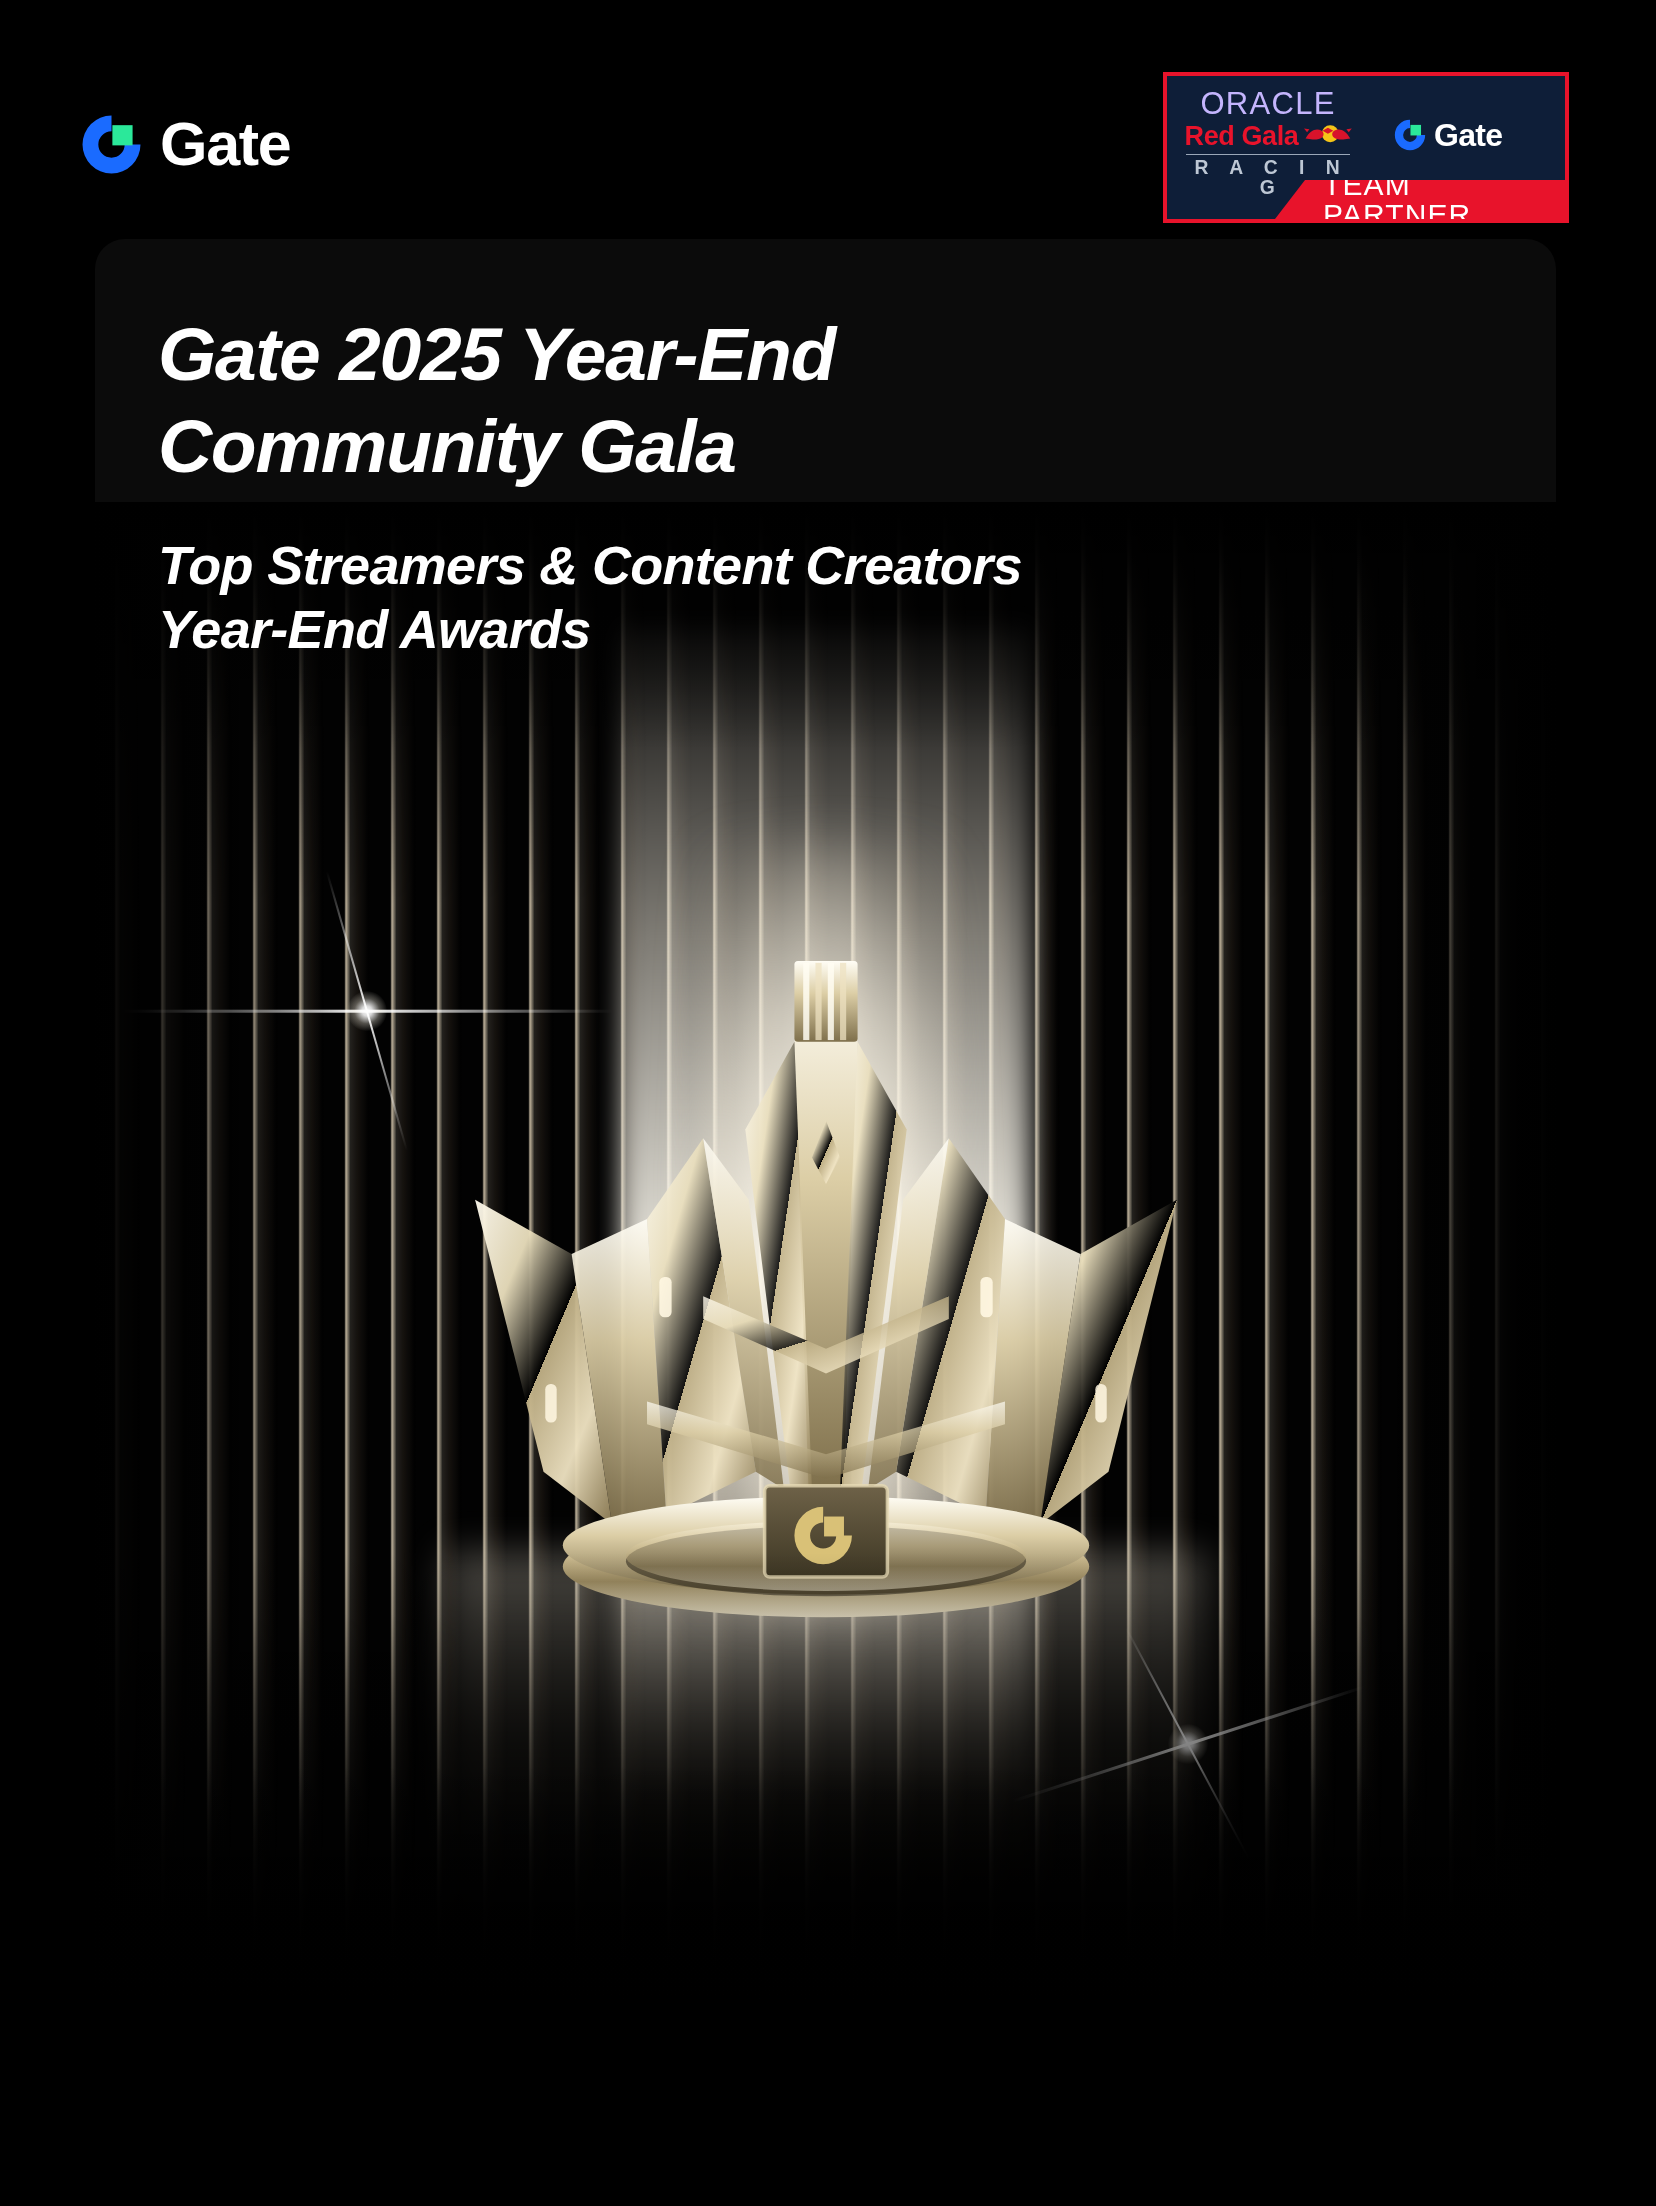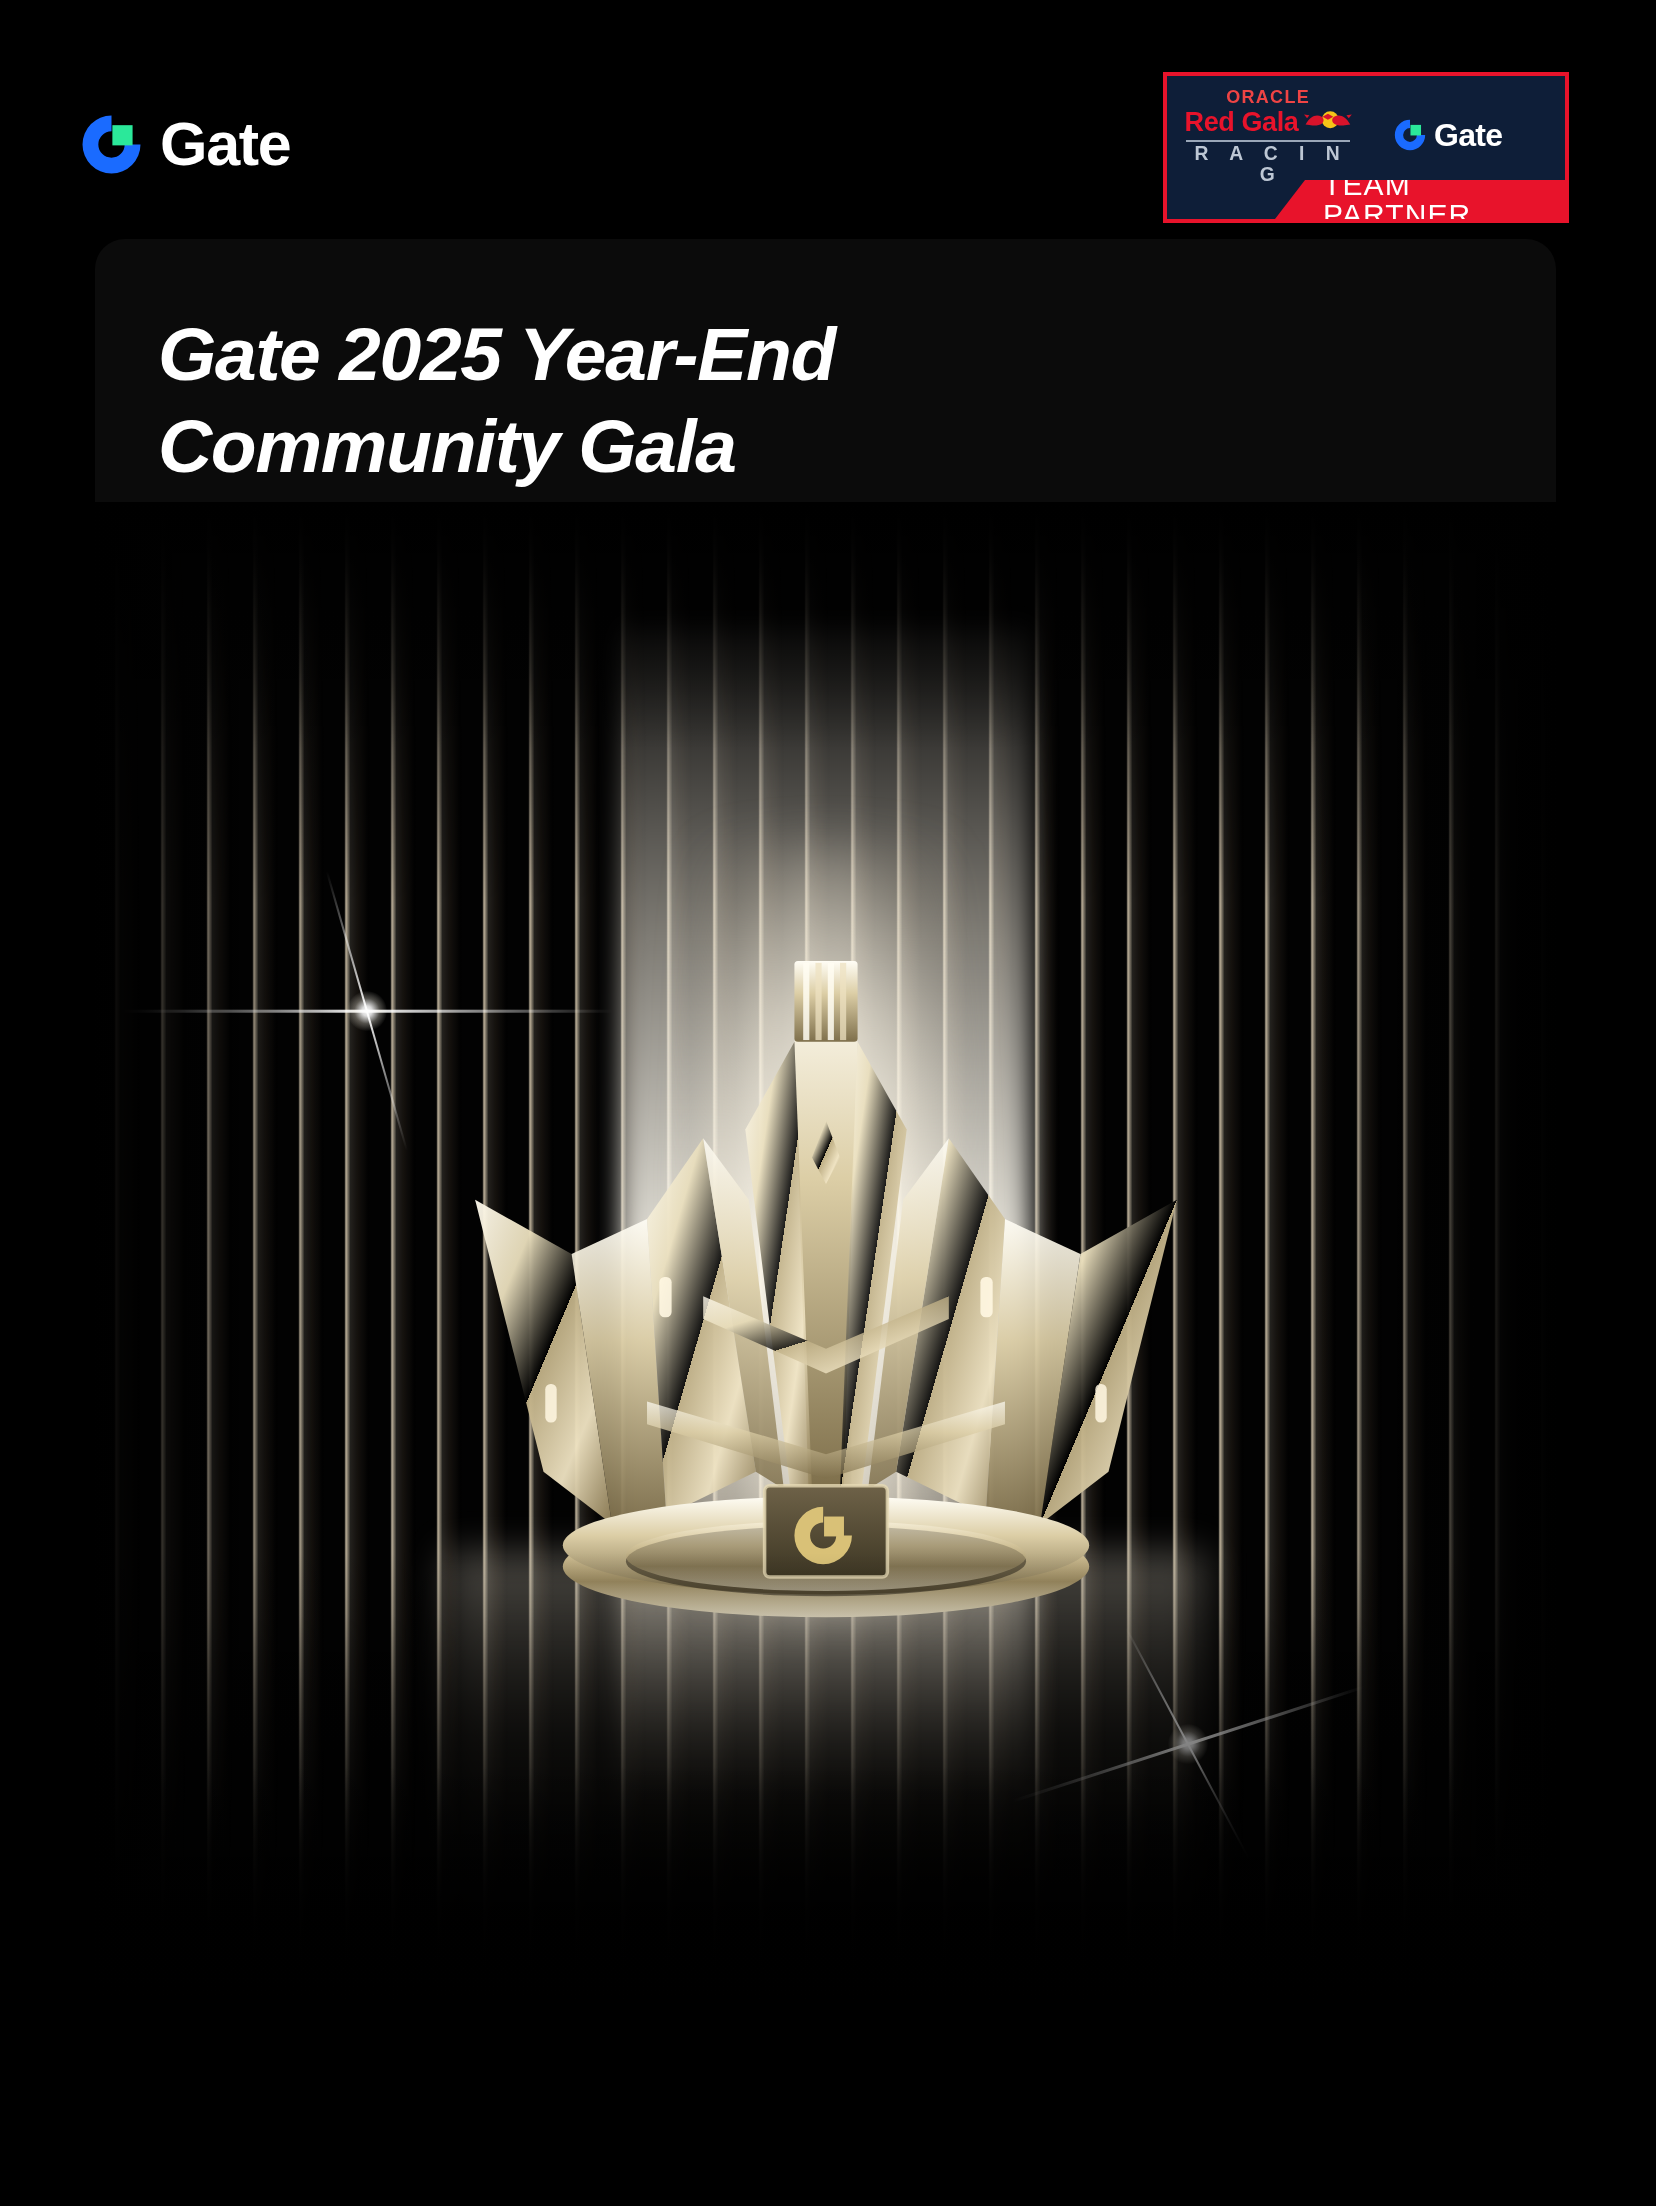--- a/index.html
+++ b/index.html
@@ -69,24 +69,24 @@
     background: #0E1E38;
   }
   .rb-block {
     position: absolute;
     left: 17.6px;
     top: 12.3px;
     width: 167px;
     text-align: center;
   }
   .rb-oracle {
-    font-size: 18px;
-    font-weight: 700;
+    font-size: 31px;
+    font-weight: 400;
     letter-spacing: 1.3px;
-    color: #ef4444;
+    color: #c4b5fd;
     line-height: 1.05;
   }
   .rb-redbull-row {
     display: flex;
     align-items: center;
     justify-content: center;
     gap: 5.3px;
     margin-top: 0.9px;
   }
   .rb-redbull {
@@ -388,20 +388,21 @@
       <div class="badge-ribbon">
         <span>TEAM PARTNER</span>
       </div>
     </div>
   </div>
 
   <div class="card">
 
     <div class="card-text">
       <h1 class="headline">Gate 2025 Year-End Community Gala</h1>
+      <h2 class="subhead">Top Streamers &amp; Content Creators Year-End Awards</h2>
     </div>
 
     <div class="hero">
       <div class="bars"></div>
       <div class="backwall"></div>
       <div class="backwall-core"></div>
       <div class="floor"></div>
 
       <div class="crown-wrap">
         <svg viewBox="0 0 880 900" aria-hidden="true">

